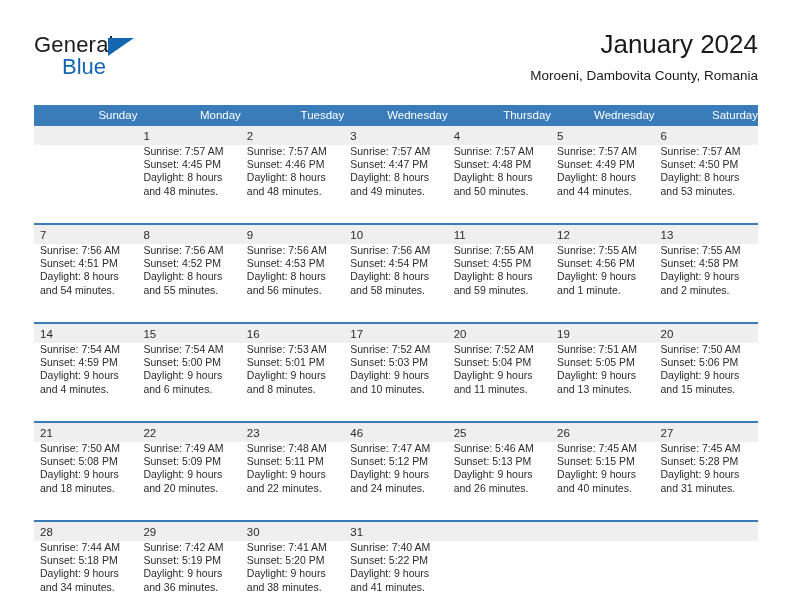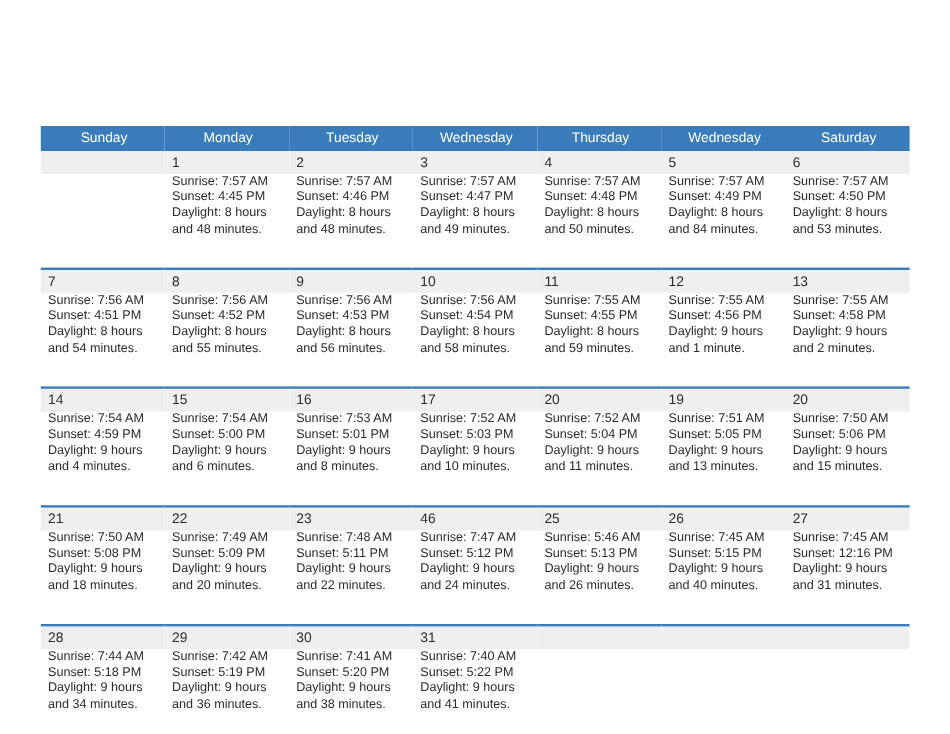--- a/index.html
+++ b/index.html
@@ -93,21 +93,21 @@
     width: 724px;
     border-collapse: collapse;
     table-layout: fixed;
   }
 
   .calendar th {
     background: #3a7cb9;
     color: #ffffff;
     font-size: 11.5px;
     font-weight: normal;
-    text-align: center;
+    text-align: right;
     padding: 4px 0 4px 2px;
     height: 11px;
     line-height: 13px;
   }
 
   .calendar td {
     vertical-align: top;
     padding: 0;
     width: 103.4px;
   }
@@ -143,20 +143,34 @@
   }
   .cell-empty .info {
     min-height: 60px;
   }
 </style>
 </head>
 <body>
 
 <div class="page">
 
+  <div class="header">
+
+    <div class="logo">
+      <span class="logo-general">General</span>
+      <span class="logo-triangle"></span>
+      <span class="logo-blue">Blue</span>
+    </div>
+
+    <div class="title-block">
+      <div class="cal-title">January 2024</div>
+      <div class="cal-subtitle">Moroeni, Dambovita County, Romania</div>
+    </div>
+
+  </div>
 
   <table class="calendar">
     <thead>
       <tr>
         <th>Sunday</th>
         <th>Monday</th>
         <th>Tuesday</th>
         <th>Wednesday</th>
         <th>Thursday</th>
         <th>Wednesday</th>
@@ -209,21 +223,21 @@
               <div>Daylight: 8 hours</div>
               <div>and 50 minutes.</div>
             </div>
           </td>
           <td>
             <div class="daynum">5</div>
             <div class="info">
               <div>Sunrise: 7:57 AM</div>
               <div>Sunset: 4:49 PM</div>
               <div>Daylight: 8 hours</div>
-              <div>and 84 minutes.</div>
+              <div>and 44 minutes.</div>
             </div>
           </td>
           <td>
             <div class="daynum">6</div>
             <div class="info">
               <div>Sunrise: 7:57 AM</div>
               <div>Sunset: 4:50 PM</div>
               <div>Daylight: 8 hours</div>
               <div>and 53 minutes.</div>
             </div>
@@ -411,21 +425,21 @@
               <div>Sunrise: 7:45 AM</div>
               <div>Sunset: 5:15 PM</div>
               <div>Daylight: 9 hours</div>
               <div>and 40 minutes.</div>
             </div>
           </td>
           <td>
             <div class="daynum">27</div>
             <div class="info">
               <div>Sunrise: 7:45 AM</div>
-              <div>Sunset: 12:16 PM</div>
+              <div>Sunset: 5:28 PM</div>
               <div>Daylight: 9 hours</div>
               <div>and 31 minutes.</div>
             </div>
           </td>
         </tr>
         <tr class="week-row">
           <td>
             <div class="daynum">28</div>
             <div class="info">
               <div>Sunrise: 7:44 AM</div>

